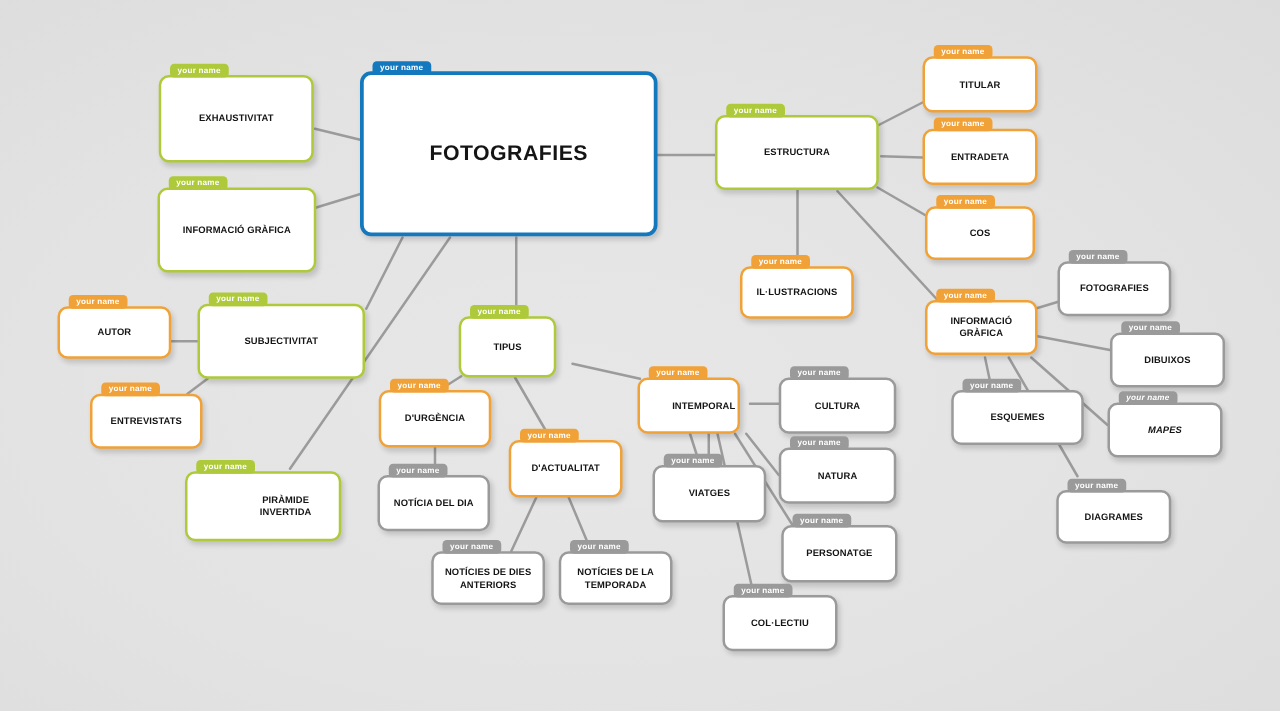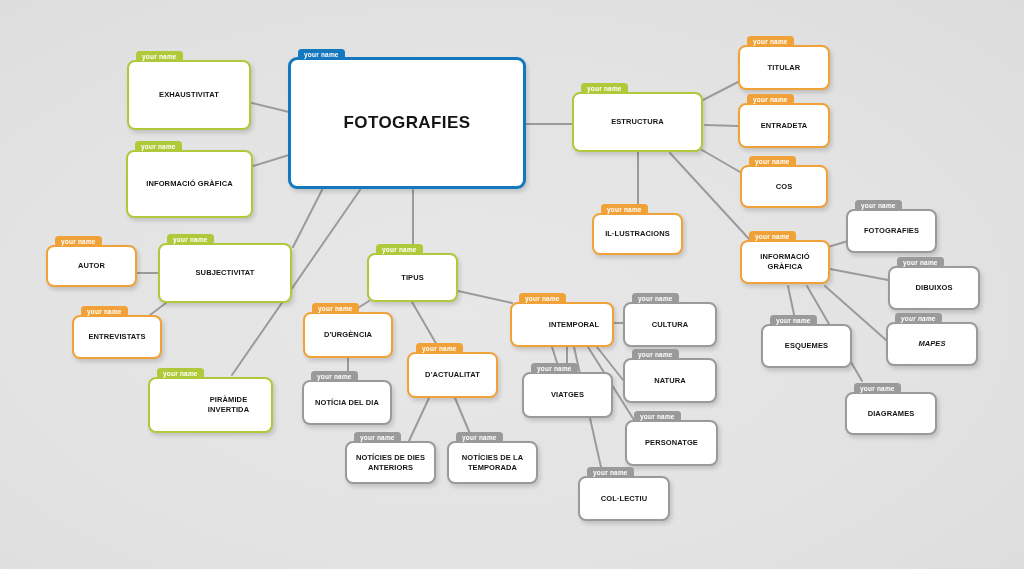--- a/index.html
+++ b/index.html
@@ -117,21 +117,21 @@
       <span class="label">INFORMACIÓ GRÀFICA</span>
     </div>
     <div class="node" style="left: 846px; top: 209px; width: 91px; height: 44px; border-color: rgb(154, 154, 154);">
       <span class="tab" style="background: rgb(154, 154, 154);">your name</span>
       <span class="label">FOTOGRAFIES</span>
     </div>
     <div class="node" style="left: 888px; top: 266px; width: 92px; height: 44px; border-color: rgb(154, 154, 154);">
       <span class="tab" style="background: rgb(154, 154, 154);">your name</span>
       <span class="label">DIBUIXOS</span>
     </div>
-    <div class="node" style="left: 761px; top: 324px; width: 91px; height: 44px; border-color: rgb(154, 154, 154);">
+    <div class="node" style="left: 761px; top: 312px; width: 106px; height: 44px; border-color: rgb(154, 154, 154);">
       <span class="tab" style="background: rgb(154, 154, 154);">your name</span>
       <span class="label">ESQUEMES</span>
     </div>
     <div class="node" style="left: 886px; top: 322px; width: 92px; height: 44px; border-color: rgb(154, 154, 154); font-style: italic;">
       <span class="tab" style="background: rgb(154, 154, 154);">your name</span>
       <span class="label">MAPES</span>
     </div>
     <div class="node" style="left: 845px; top: 392px; width: 92px; height: 43px; border-color: rgb(154, 154, 154);">
       <span class="tab" style="background: rgb(154, 154, 154);">your name</span>
       <span class="label">DIAGRAMES</span>
@@ -145,21 +145,21 @@
       <span class="label">SUBJECTIVITAT</span>
     </div>
     <div class="node" style="left: 72px; top: 315px; width: 90px; height: 44px; border-color: rgb(240, 162, 56);">
       <span class="tab" style="background: rgb(240, 162, 56);">your name</span>
       <span class="label">ENTREVISTATS</span>
     </div>
     <div class="node" style="left: 148px; top: 377px; width: 125px; height: 56px; border-color: rgb(174, 202, 58); padding-left: 40px;">
       <span class="tab" style="background: rgb(174, 202, 58);">your name</span>
       <span class="label">PIRÀMIDE INVERTIDA</span>
     </div>
-    <div class="node" style="left: 367px; top: 253px; width: 91px; height: 49px; border-color: rgb(174, 202, 58);">
+    <div class="node" style="left: 367px; top: 253px; width: 78px; height: 49px; border-color: rgb(174, 202, 58);">
       <span class="tab" style="background: rgb(174, 202, 58);">your name</span>
       <span class="label">TIPUS</span>
     </div>
     <div class="node" style="left: 303px; top: 312px; width: 90px; height: 46px; border-color: rgb(240, 162, 56);">
       <span class="tab" style="background: rgb(240, 162, 56);">your name</span>
       <span class="label">D'URGÈNCIA</span>
     </div>
     <div class="node" style="left: 407px; top: 352px; width: 91px; height: 46px; border-color: rgb(240, 162, 56);">
       <span class="tab" style="background: rgb(240, 162, 56);">your name</span>
       <span class="label">D'ACTUALITAT</span>
@@ -169,21 +169,21 @@
       <span class="label">NOTÍCIA DEL DIA</span>
     </div>
     <div class="node" style="left: 345px; top: 441px; width: 91px; height: 43px; border-color: rgb(154, 154, 154);">
       <span class="tab" style="background: rgb(154, 154, 154);">your name</span>
       <span class="label">NOTÍCIES DE DIES ANTERIORS</span>
     </div>
     <div class="node" style="left: 447px; top: 441px; width: 91px; height: 43px; border-color: rgb(154, 154, 154);">
       <span class="tab" style="background: rgb(154, 154, 154);">your name</span>
       <span class="label">NOTÍCIES DE LA TEMPORADA</span>
     </div>
-    <div class="node" style="left: 510px; top: 302px; width: 104px; height: 45px; border-color: rgb(240, 162, 56); padding-left: 28px;">
+    <div class="node" style="left: 510px; top: 302px; width: 82px; height: 45px; border-color: rgb(240, 162, 56); padding-left: 28px;">
       <span class="tab" style="background: rgb(240, 162, 56);">your name</span>
       <span class="label">INTEMPORAL</span>
     </div>
     <div class="node" style="left: 623px; top: 302px; width: 94px; height: 45px; border-color: rgb(154, 154, 154);">
       <span class="tab" style="background: rgb(154, 154, 154);">your name</span>
       <span class="label">CULTURA</span>
     </div>
     <div class="node" style="left: 623px; top: 358px; width: 94px; height: 45px; border-color: rgb(154, 154, 154);">
       <span class="tab" style="background: rgb(154, 154, 154);">your name</span>
       <span class="label">NATURA</span>

